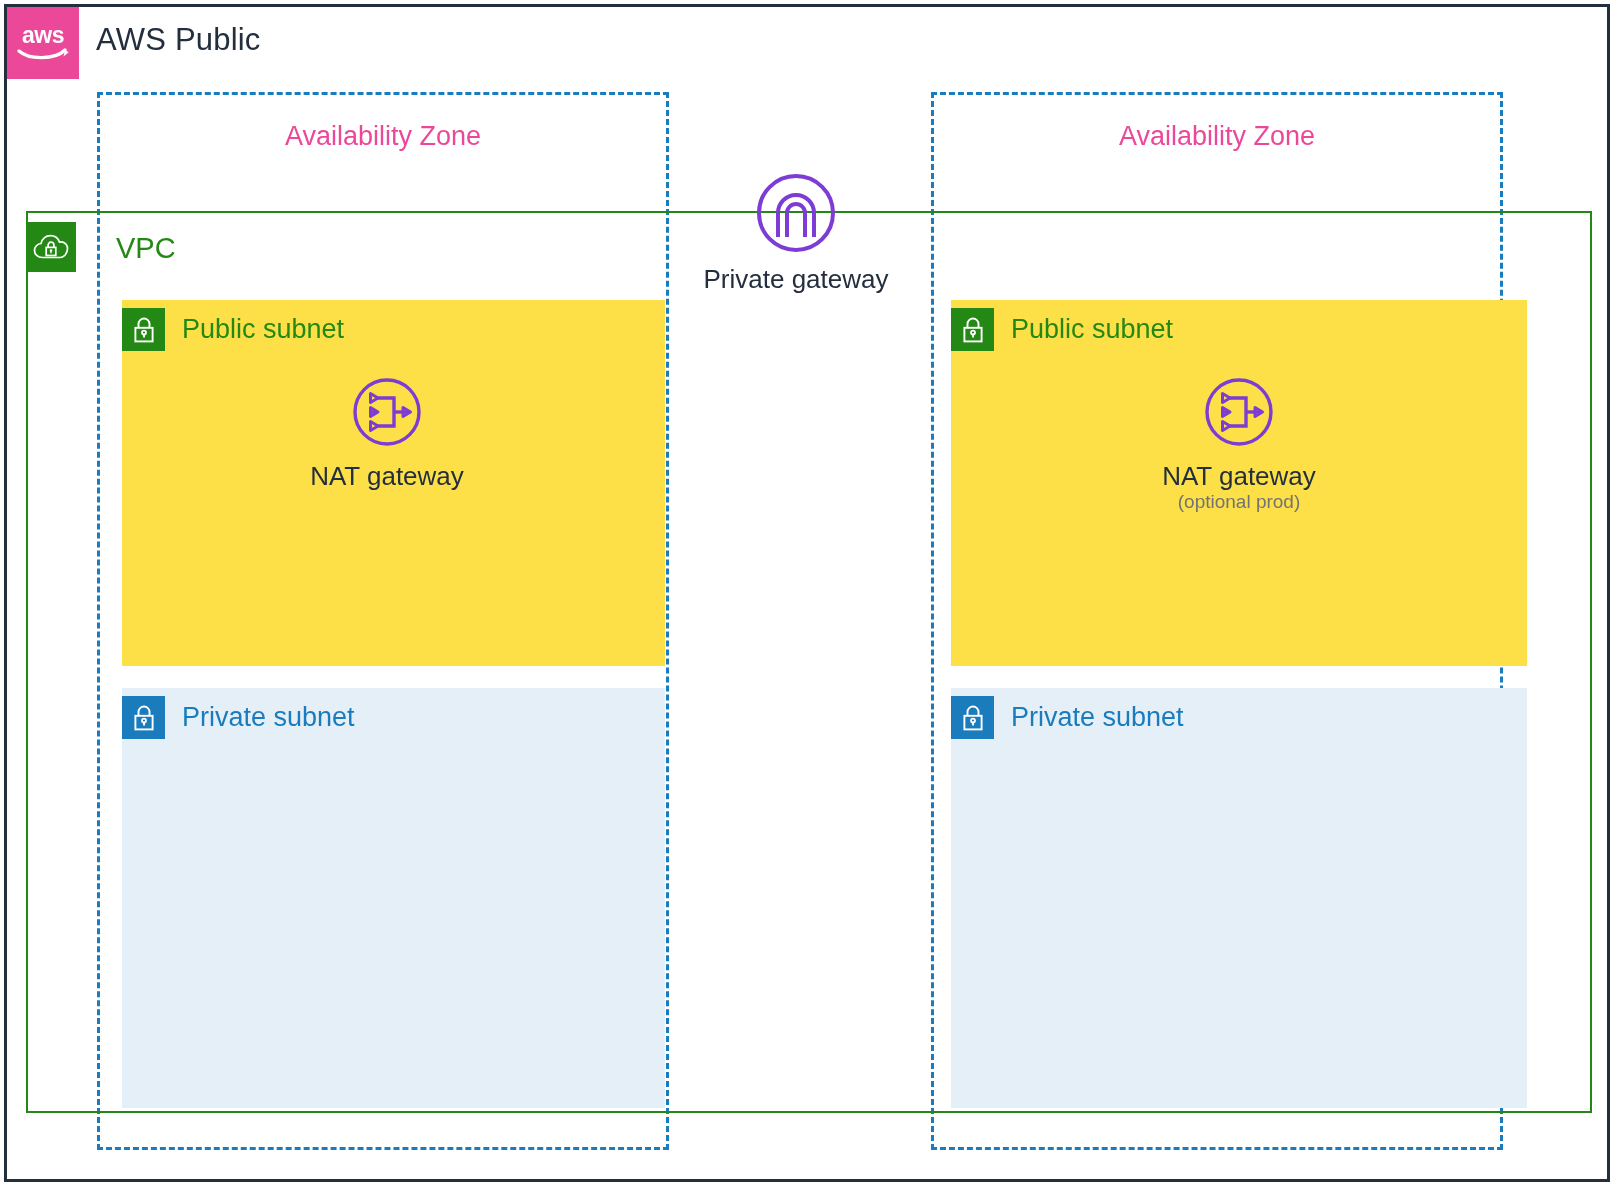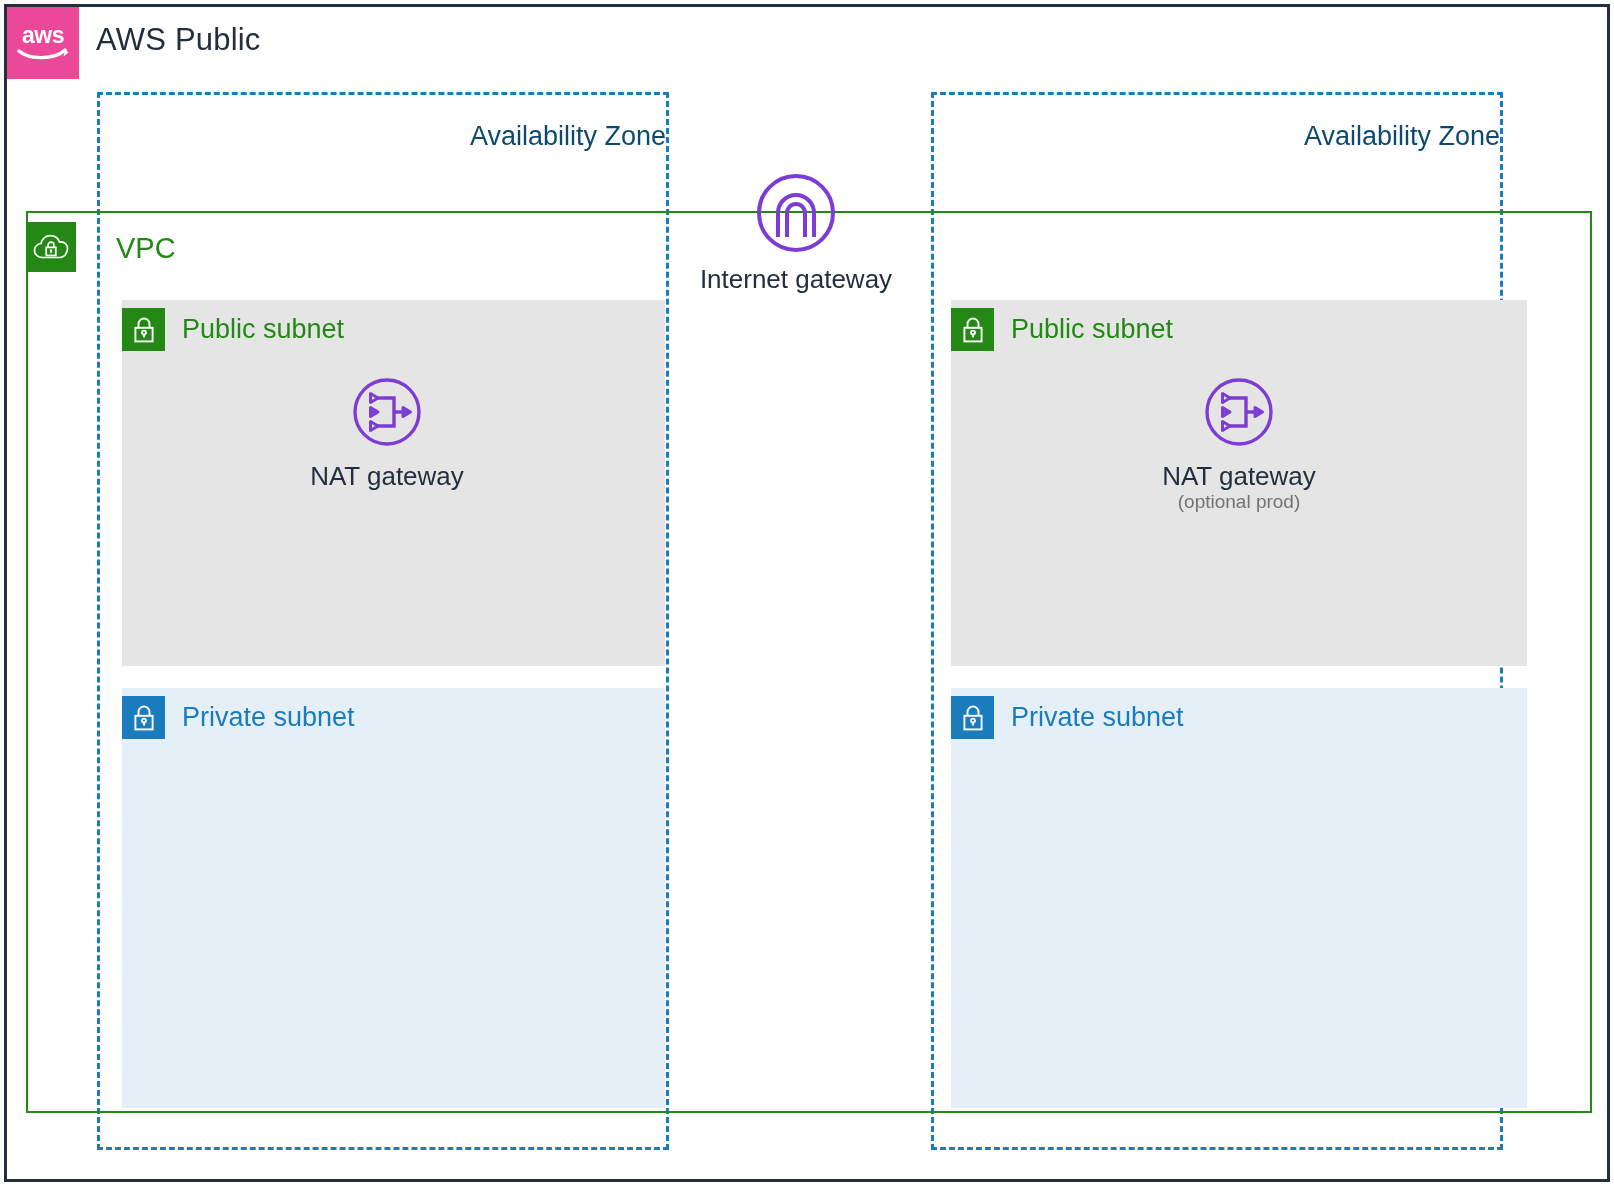--- a/index.html
+++ b/index.html
@@ -63,23 +63,23 @@
     box-sizing: border-box;
   }
   .az-left  { left: 97px;  top: 92px; width: 572px;  height: 1058px; }
   .az-right { left: 931px; top: 92px; width: 572px;  height: 1058px; }
 
   .az-label {
     position: absolute;
     top: 26px;
     left: 0;
     right: 0;
-    text-align: right;
+    text-align: center;
     font-size: 27px;
-    color: #0c4a6e;
+    color: #ec4899;
     white-space: nowrap;
   }
 
   
   .vpc-box {
     position: absolute;
     left: 26px;
     top: 211px;
     width: 1566px;
     height: 902px;
@@ -107,21 +107,21 @@
     font-size: 29px;
     color: #248814;
     white-space: nowrap;
   }
 
   
   .subnet {
     position: absolute;
     box-sizing: border-box;
   }
-  .subnet-public  { background: #e5e5e5; }
+  .subnet-public  { background: #fde047; }
   .subnet-private { background: #E5EFF7; }
 
   .sub-pub-left   { left: 122px; top: 300px;  width: 543px; height: 366px; }
   .sub-priv-left  { left: 122px; top: 688px;  width: 543px; height: 420px; }
   .sub-pub-right  { left: 951px; top: 300px;  width: 576px; height: 366px; }
   .sub-priv-right { left: 951px; top: 688px;  width: 576px; height: 420px; }
 
   .subnet-head {
     position: absolute;
     left: 0;
@@ -324,16 +324,16 @@
   </div>
 
   <div class="igw">
     <span class="node-icon">
       <svg width="84" height="84" viewBox="0 0 84 84" aria-hidden="true">
         <circle cx="42" cy="42" r="37" fill="none" stroke="#7D3CD3" stroke-width="4"></circle>
         <path d="M24 66 V42 a18 18 0 0 1 36 0 V66" fill="none" stroke="#7D3CD3" stroke-width="4" stroke-linecap="butt"></path>
         <path d="M33 66 V42 a9 9 0 0 1 18 0 V66" fill="none" stroke="#7D3CD3" stroke-width="4" stroke-linecap="butt"></path>
       </svg>
     </span>
-    <span class="node-label">Internet gateway</span>
+    <span class="node-label">Private gateway</span>
   </div>
 
 </div>
 
 </body></html>

